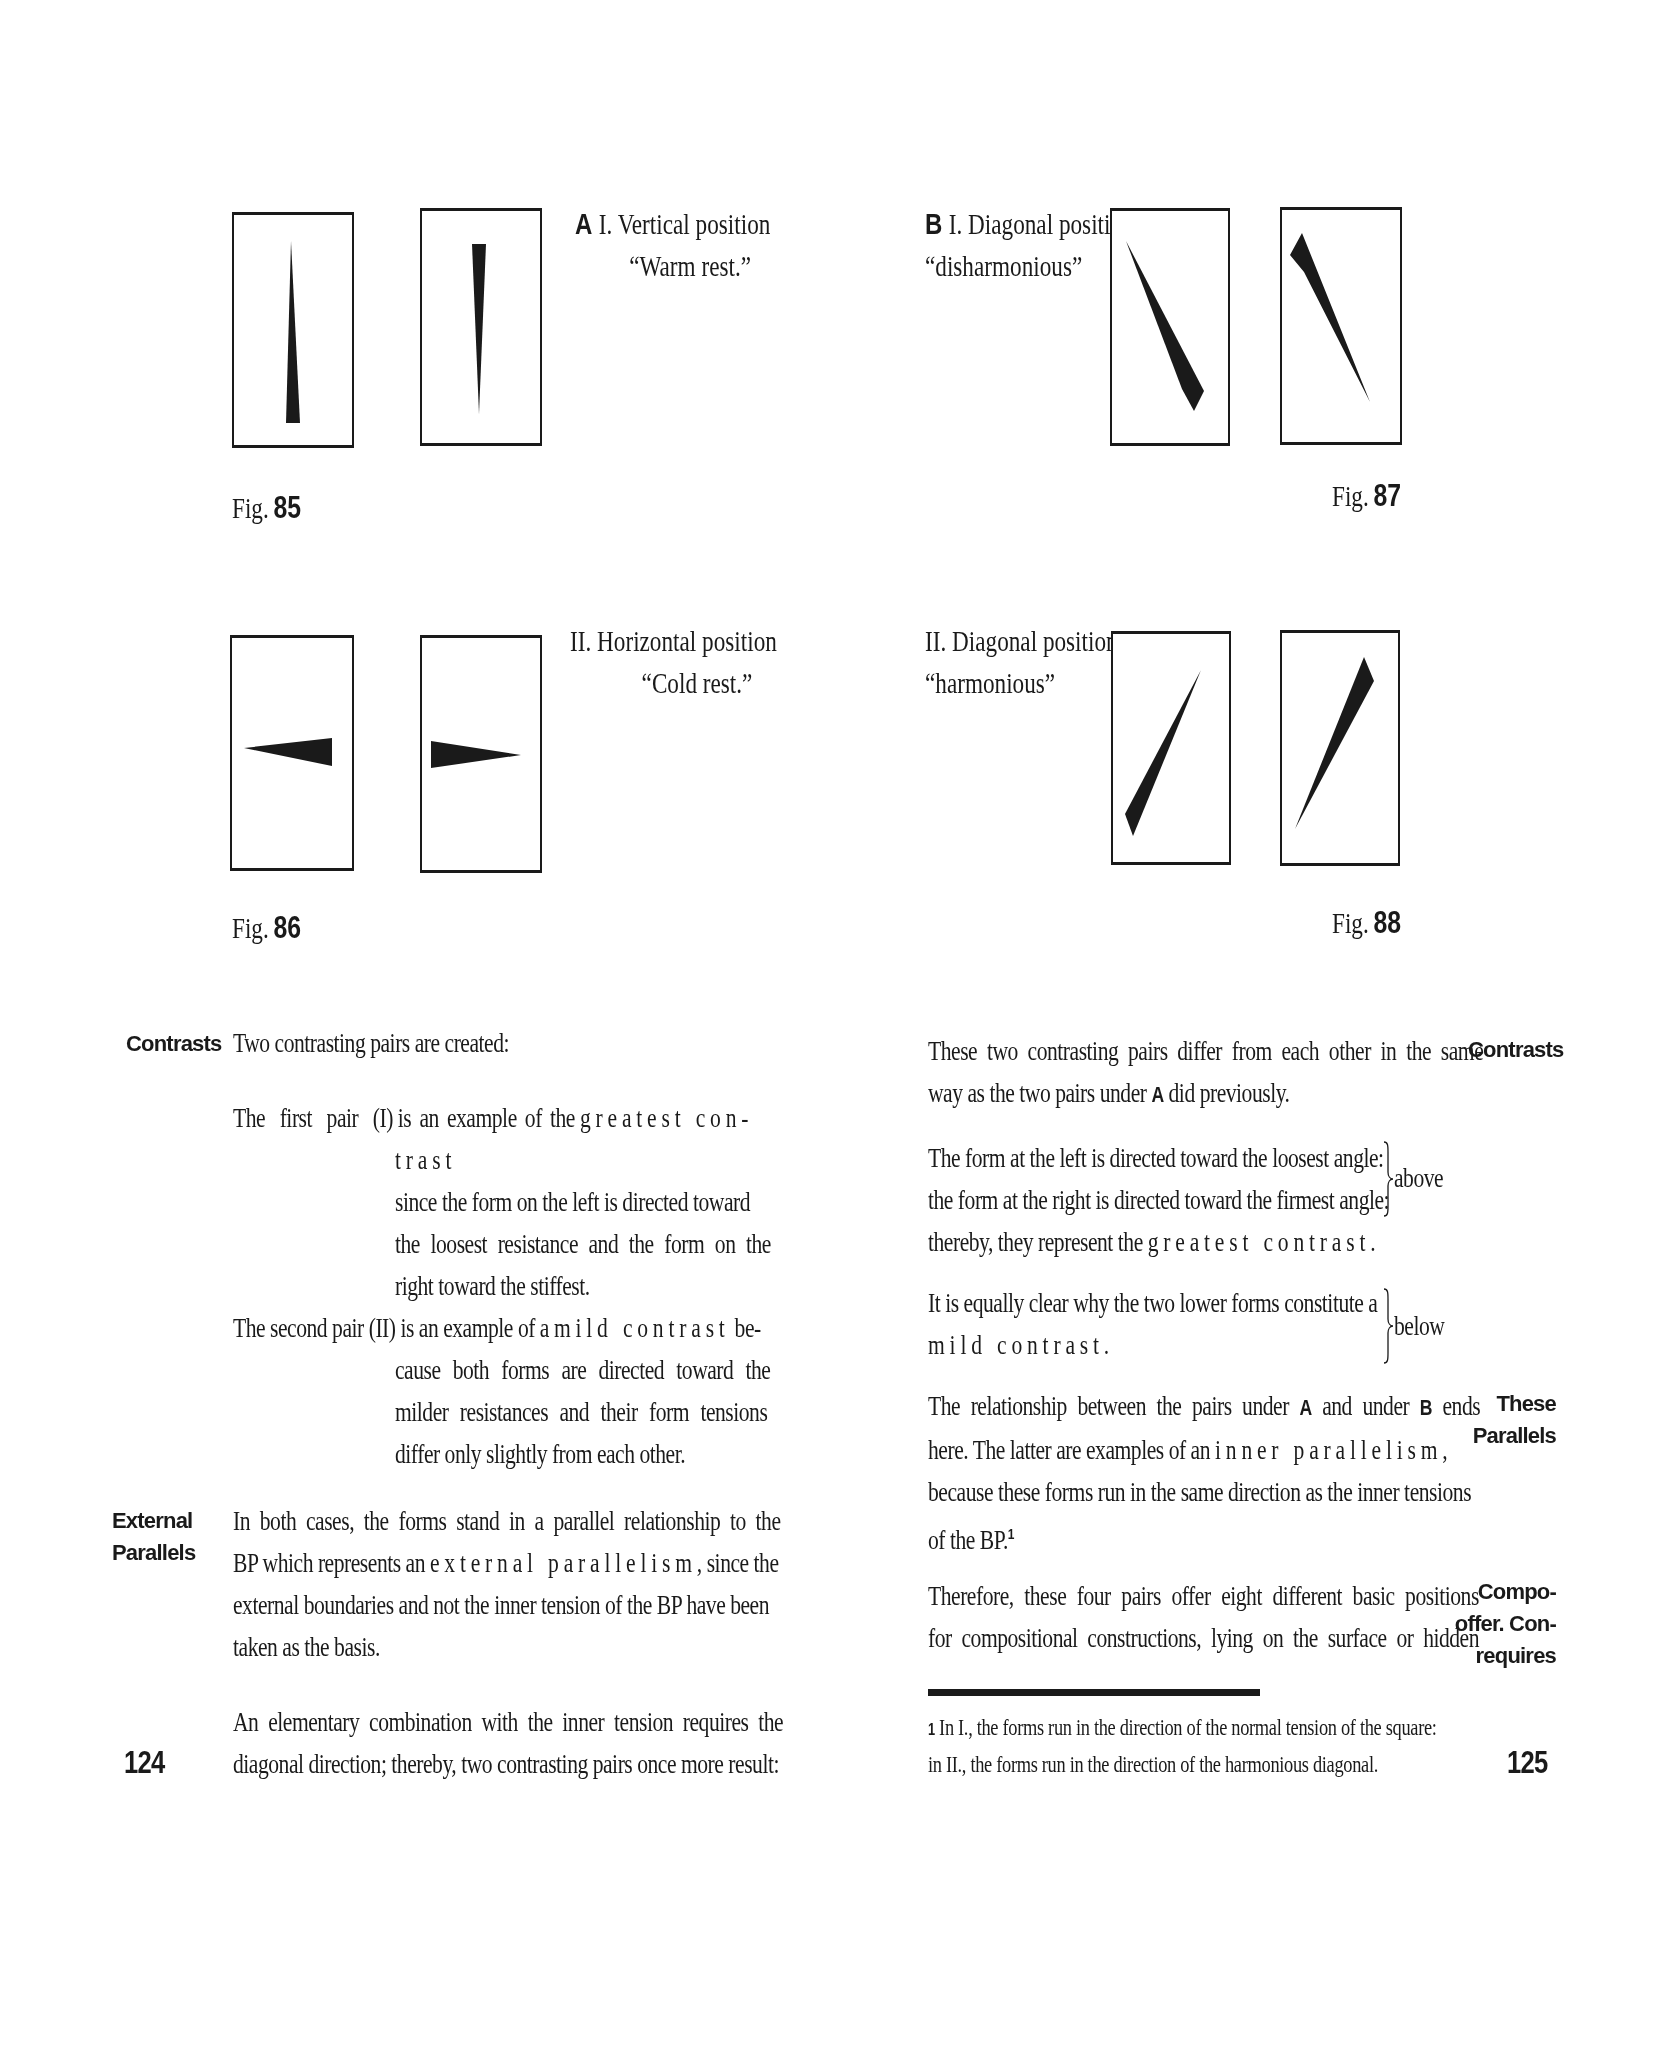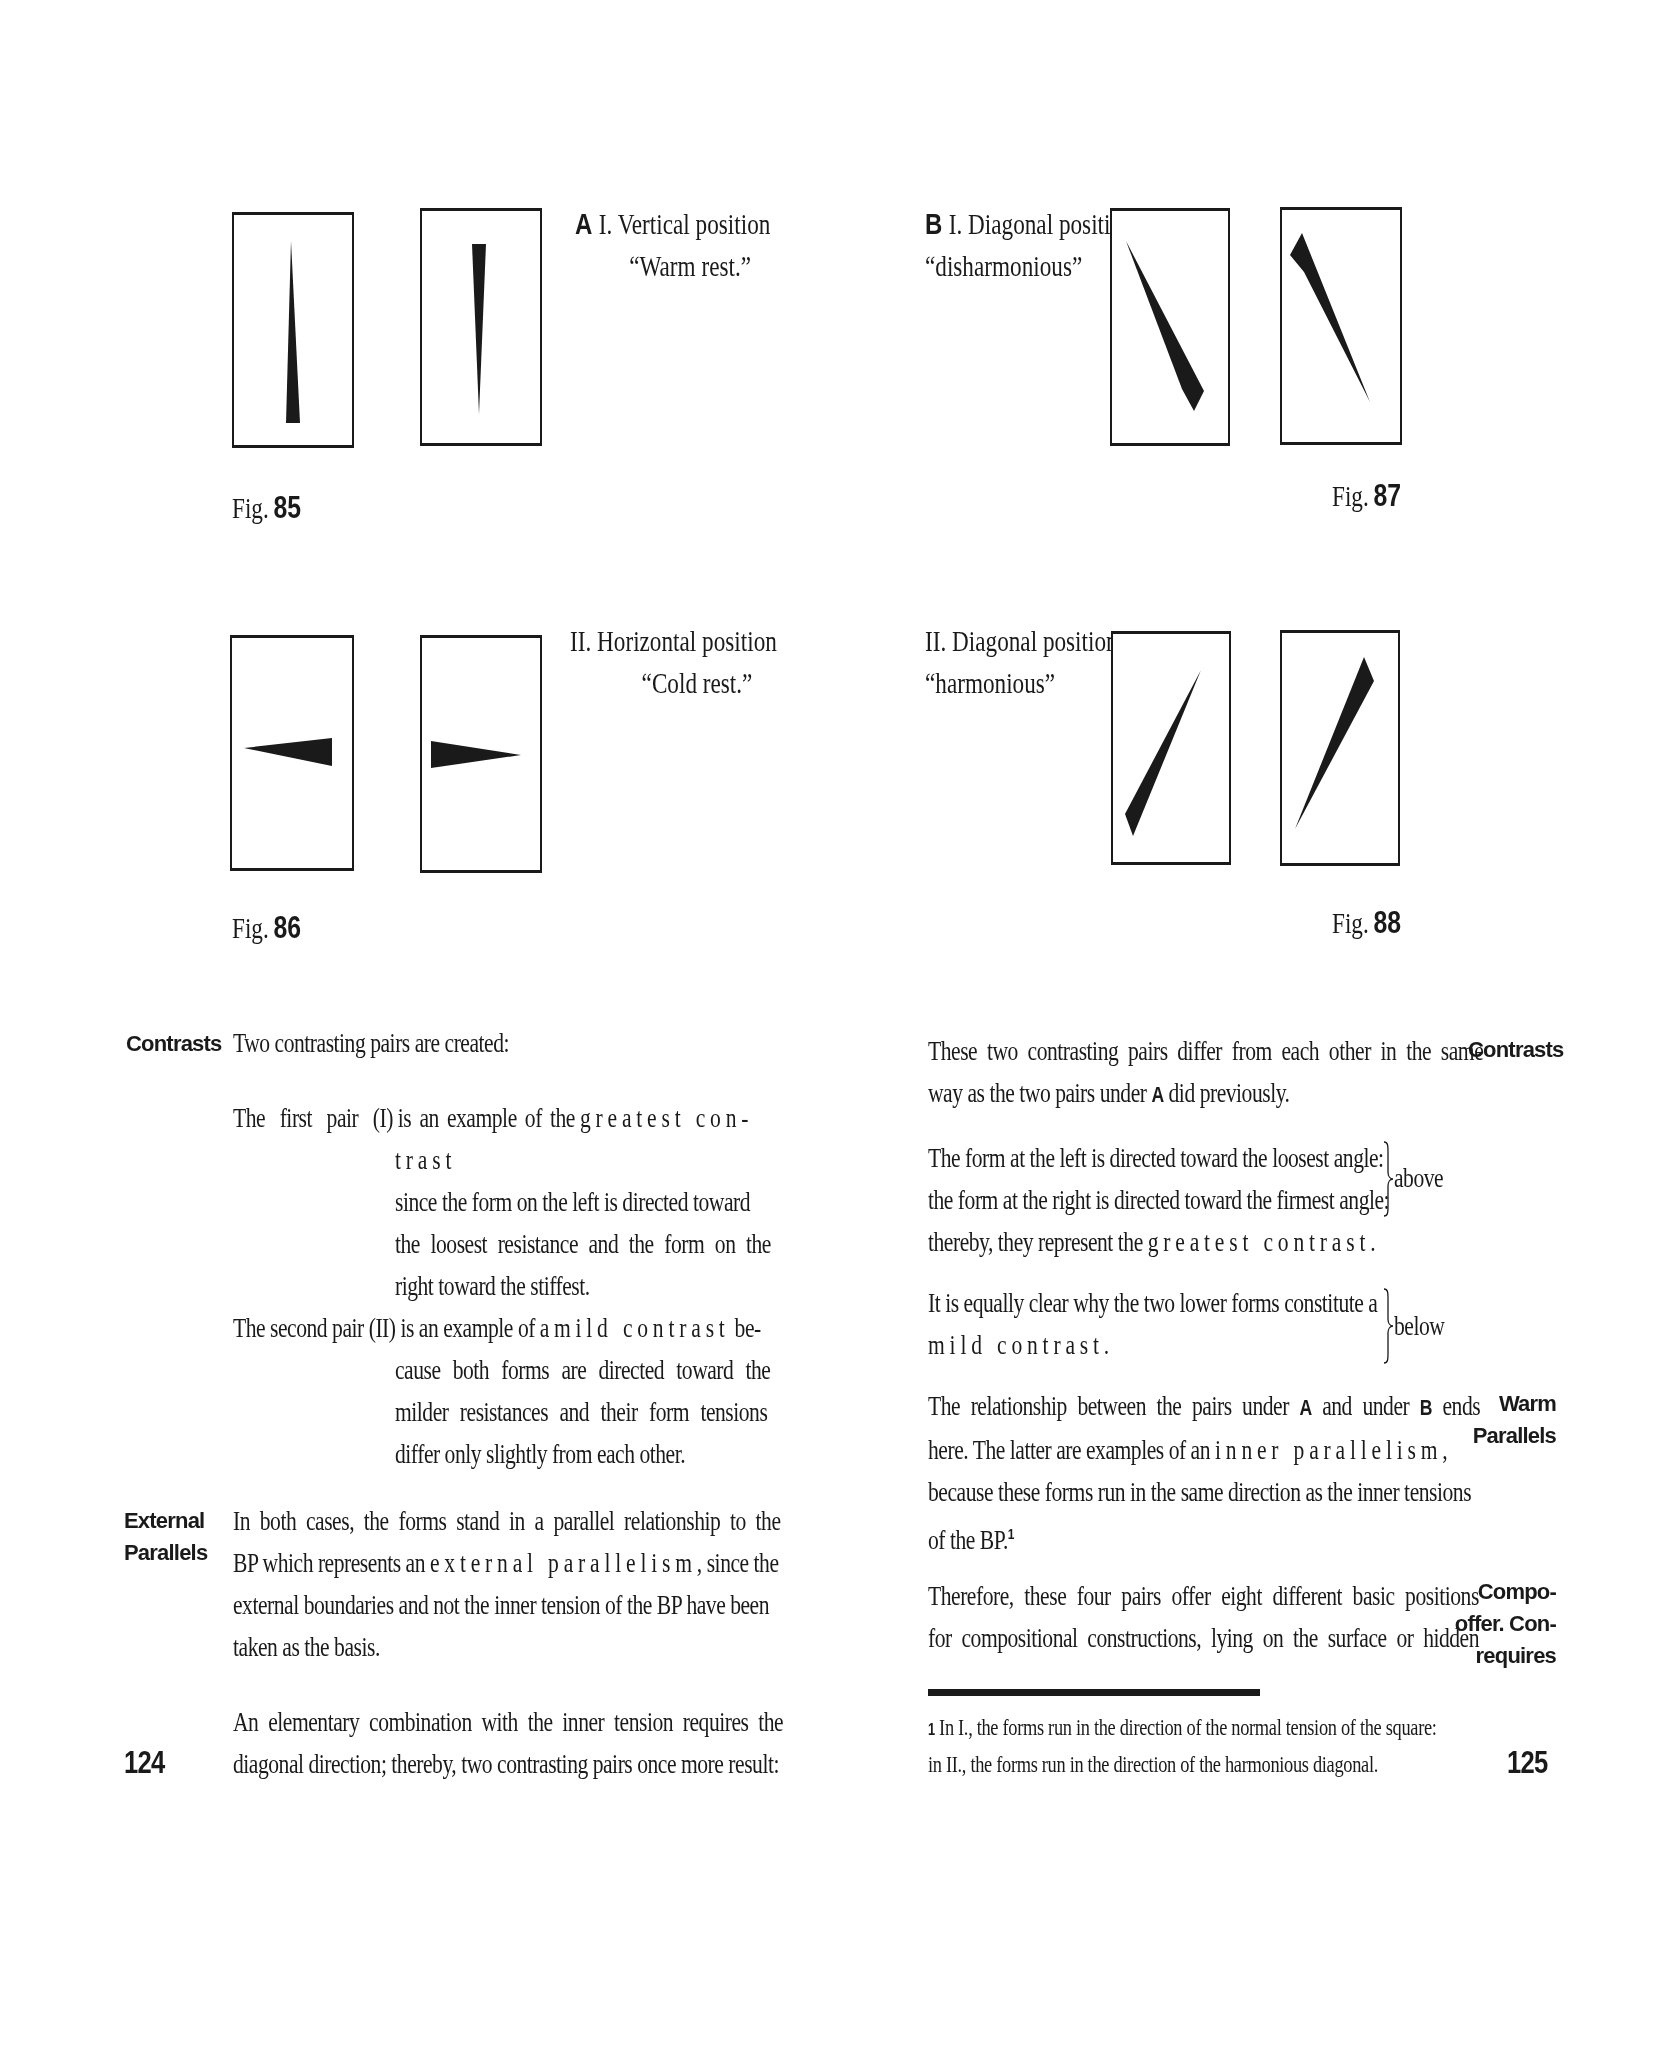--- a/index.html
+++ b/index.html
@@ -63,21 +63,21 @@
   <div class="abs caption cond" style="left:570px; top:620px; width:228px; text-align:right;">
     <div style="white-space:nowrap;">II. Horizontal position</div>
     <div style="white-space:nowrap;">“Cold rest.”</div>
   </div>
 
   <div class="abs figlabel cond" style="left:232px; top:910px; white-space:nowrap;">
     <span>Fig.</span><span class="num">86</span>
   </div>
 
   <div class="abs side" style="left:126px; top:1028px;">Contrasts</div>
-  <div class="abs side" style="left:124px; top:1505px;">
+  <div class="abs side" style="left:112px; top:1505px;">
     <div>External</div>
     <div>Parallels</div>
   </div>
 
   <div class="abs serif cond" style="left:233px; top:1022px; white-space:nowrap;">Two contrasting pairs are created:</div>
 
   <div class="abs serif cond" style="left:233px; top:1097px; width:745px;">
     <div style="white-space:nowrap;">
       <span style="word-spacing:12px;">The first pair (I)</span>
       <span style="word-spacing:4px;">is an example of the</span>
@@ -160,21 +160,21 @@
       <polygon class="shape" points="82,24 92,48 13,196"></polygon>
     </svg>
   </div>
 
   <div class="abs figlabel cond" style="left:1332px; top:905px; white-space:nowrap;">
     <span>Fig.</span><span class="num">88</span>
   </div>
 
   <div class="abs side" style="left:1468px; top:1034px;">Contrasts</div>
   <div class="abs side" style="left:1460px; top:1388px; width:96px; text-align:right;">
-    <div>Warm</div>
+    <div>These</div>
     <div>Parallels</div>
   </div>
   <div class="abs side" style="left:1440px; top:1576px; width:116px; text-align:right;">
     <div>Compo-</div>
     <div>offer. Con-</div>
     <div>requires</div>
   </div>
 
   <div class="abs serif cond" style="left:928px; top:1030px;">
     <div style="white-space:nowrap; word-spacing:6px;">These two contrasting pairs differ from each other in the same</div>

